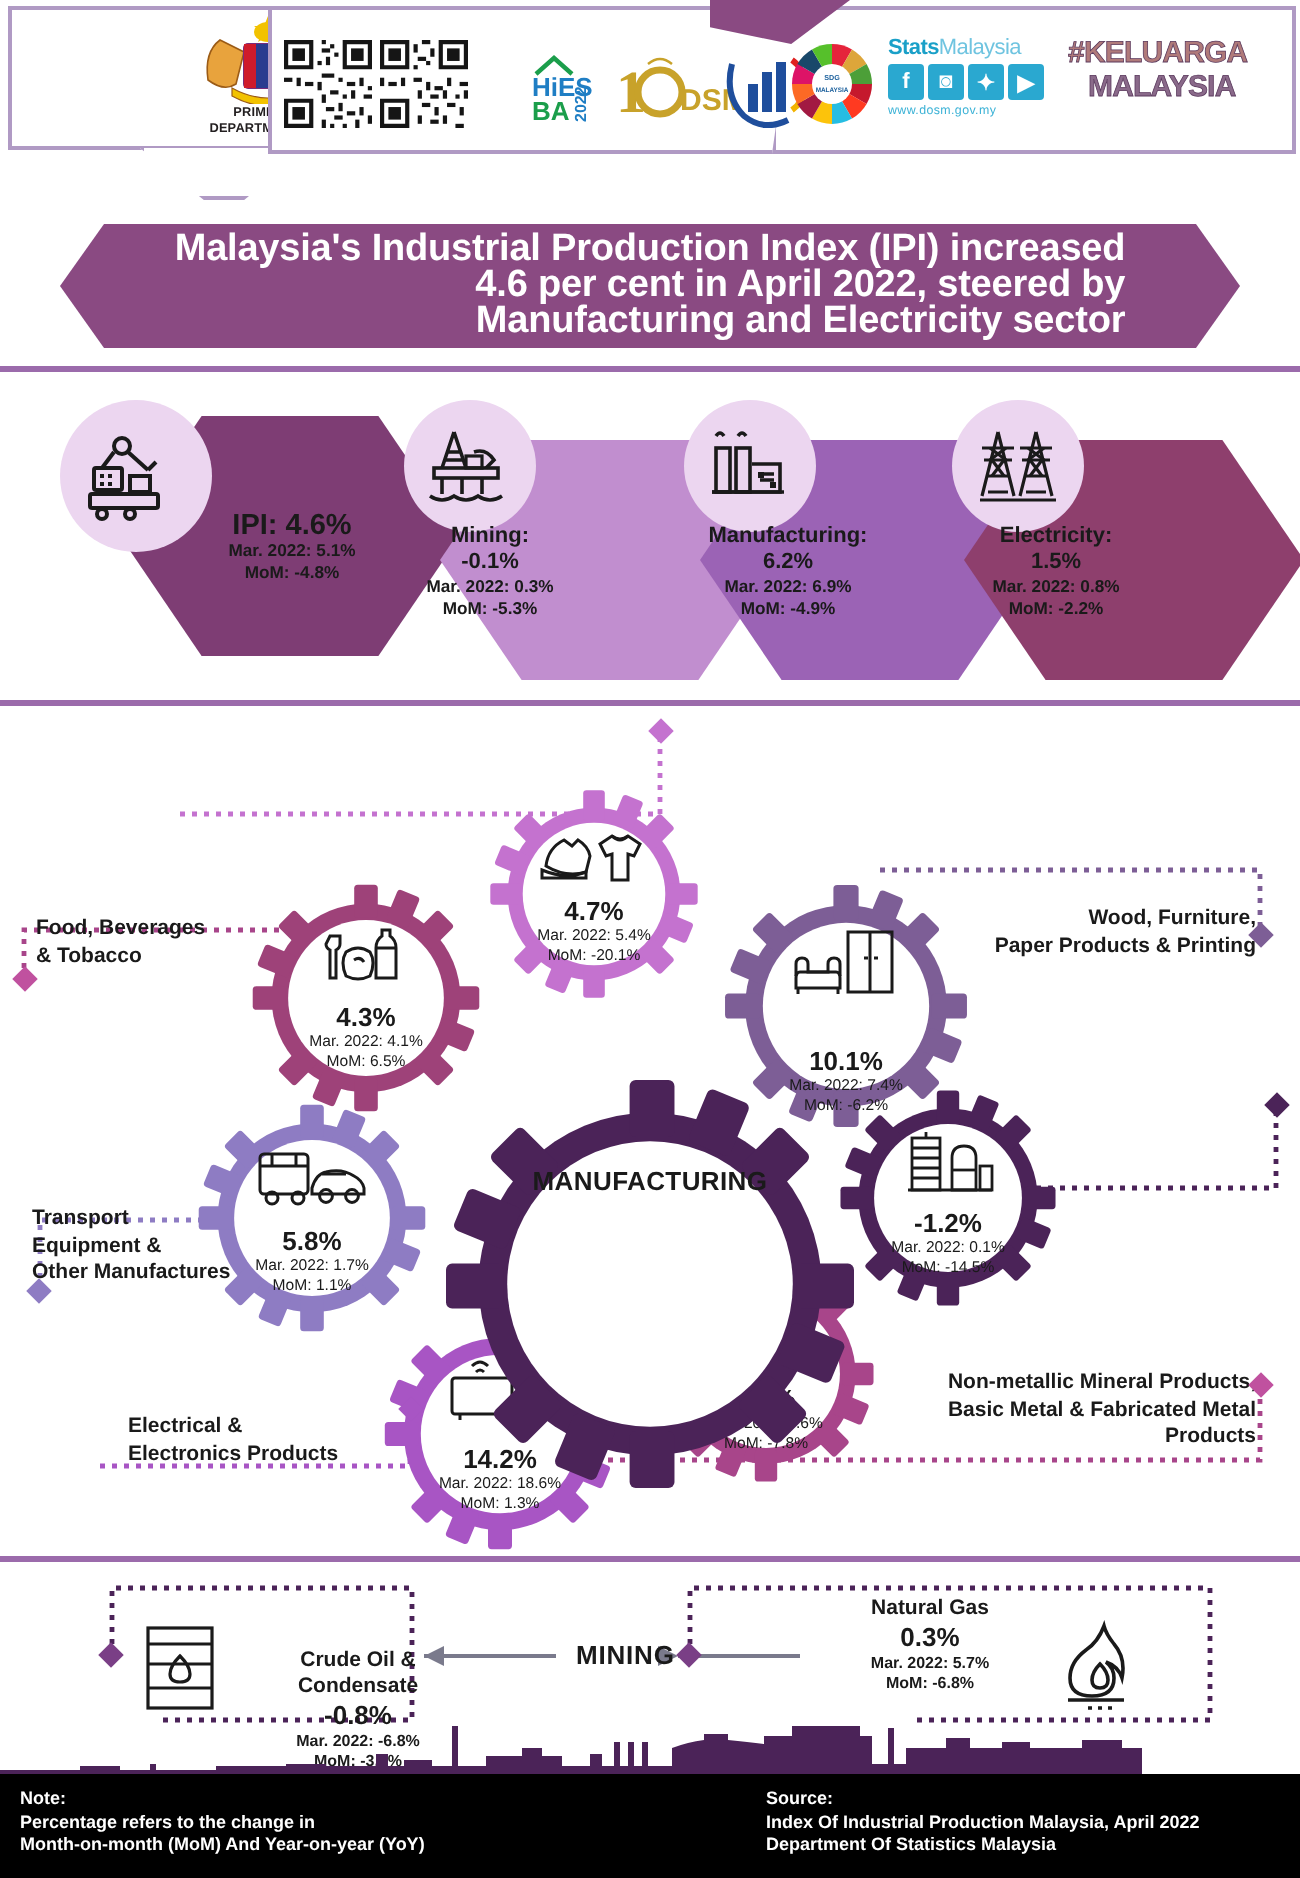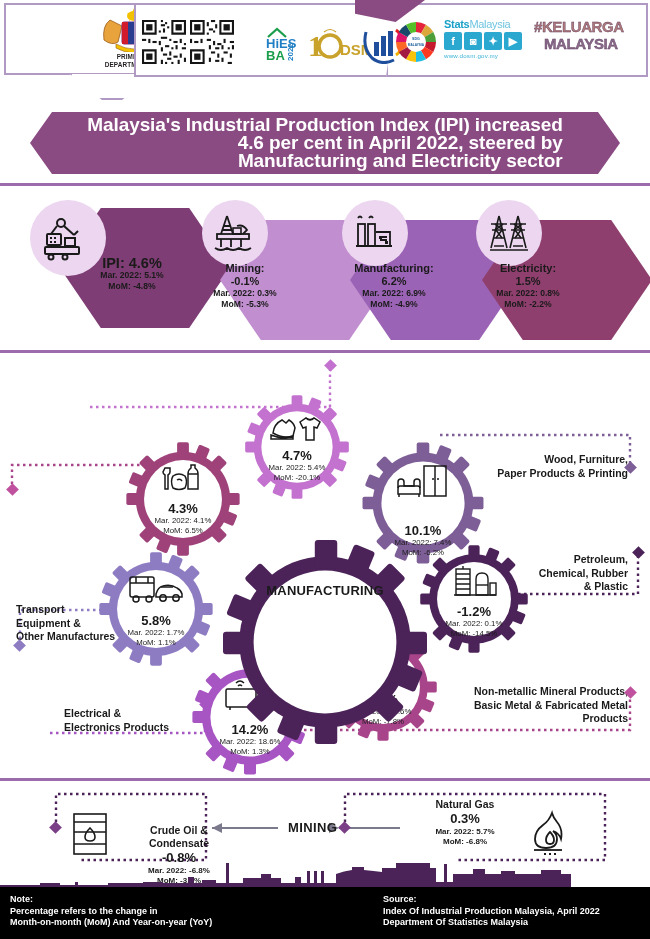--- a/index.html
+++ b/index.html
@@ -336,21 +336,21 @@
             <circle cx="22" cy="43" r="2.5"></circle>
         </g>
         <g fill="#1a1a1a">
             <rect x="7" y="23" width="2" height="2"></rect>
             <rect x="11" y="23" width="2" height="2"></rect>
           <rect x="7" y="27" width="2" height="2"></rect>
             <rect x="11" y="27" width="2" height="2"></rect>
           </g>
       </svg>
     </div>
-    <div class="hex-txt" style="left:42px;top:57px;">
+    <div class="hex-txt" style="left:56px;top:57px;">
       <div class="hex-name big">
         <span>IPI:</span>
         <span>4.6%</span>
       </div>
       <div class="hex-sub">Mar. 2022: 5.1%</div>
       <div class="hex-sub">MoM: -4.8%</div>
     </div>
   </div>
 
   <div class="hexcell" style="left:200px;top:14px;">
@@ -746,31 +746,30 @@
           <rect x="45" y="86" width="11" height="14" rx="1.5" transform="rotate(22.5 50 50)"></rect>
           <rect x="0" y="45" width="14" height="11" rx="1.5" transform="rotate(22.5 50 50)"></rect>
           <rect x="86" y="45" width="14" height="11" rx="1.5" transform="rotate(22.5 50 50)"></rect>
         </g>
       </g>
       <circle cx="50" cy="50" r="35" fill="#ffffff"></circle>
     </svg>
   </div>
   <div class="center-text">MANUFACTURING</div>
 
+  <div class="callout" style="left:18px;top:113px;width:130px;white-space:pre-line;">Food, Beverages
+&amp; Tobacco</div>
   <div class="diamond pink" style="left:8px;top:140px;"></div>
 
   <div class="diamond" style="left:326px;top:16px;background:#c472cf;"></div>
 
   <div class="callout" style="left:450px;top:108px;width:178px;text-align:right;white-space:pre-line;">Wood, Furniture,
 Paper Products &amp; Printing</div>
   <div class="diamond" style="left:626px;top:118px;background:#7d5e96;"></div>
 
-  <div class="callout" style="left:488px;top:208px;width:140px;text-align:right;white-space:pre-line;">Petroleum,
-Chemical, Rubber
-&amp; Plastic</div>
   <div class="diamond" style="left:634px;top:203px;background:#4b2358;"></div>
 
   <div class="callout" style="left:436px;top:340px;width:192px;text-align:right;white-space:pre-line;">Non-metallic Mineral Products,
 Basic Metal &amp; Fabricated Metal
 Products</div>
   <div class="diamond pink" style="left:626px;top:343px;"></div>
 
   <div class="callout" style="left:64px;top:362px;width:150px;white-space:pre-line;">Electrical &amp;
 Electronics Products</div>
   <div class="diamond" style="left:201px;top:355px;background:#a855c4;"></div>

